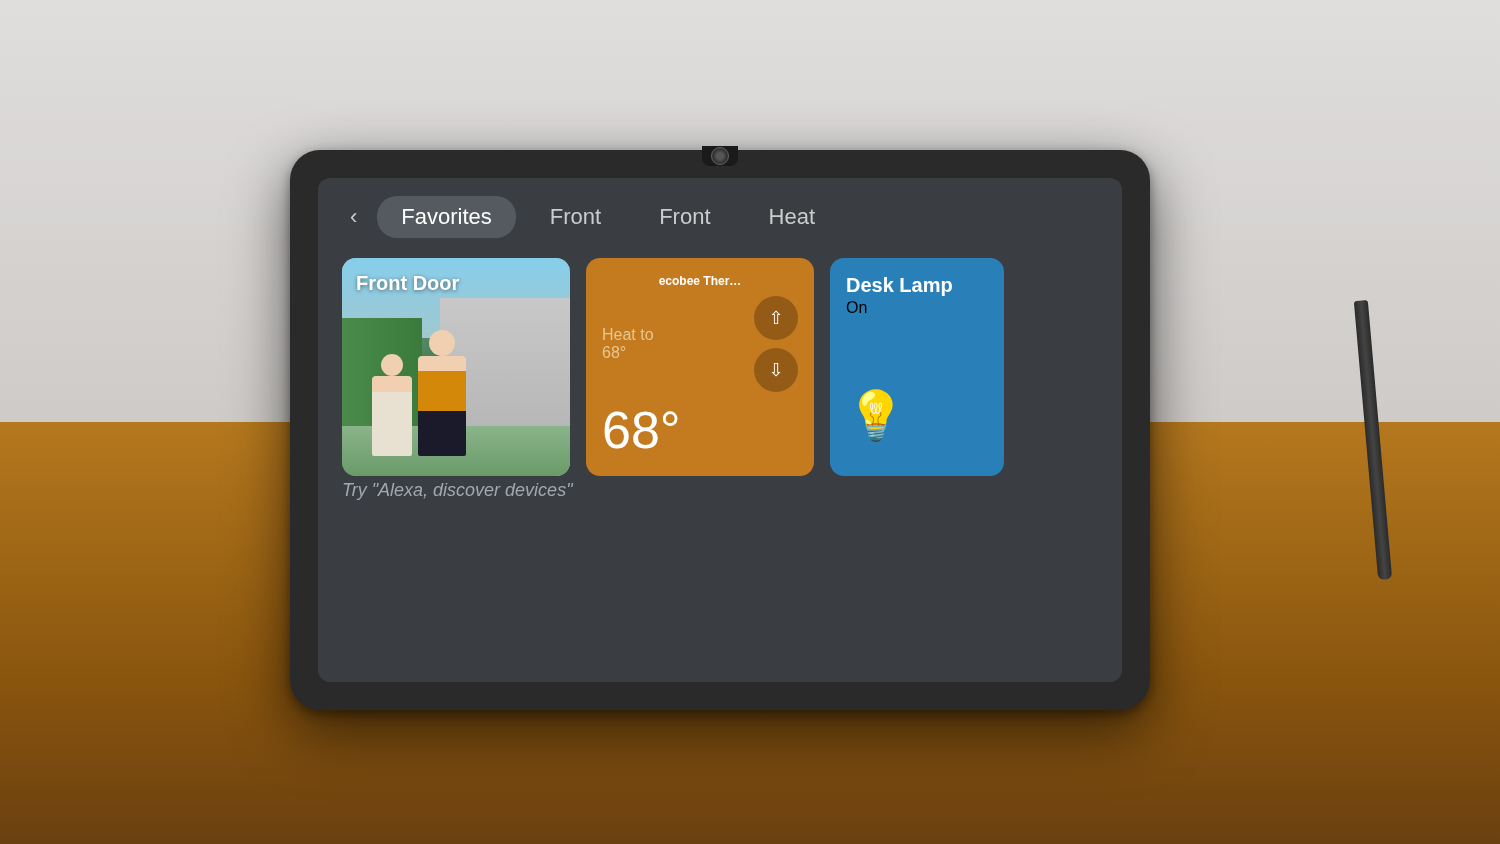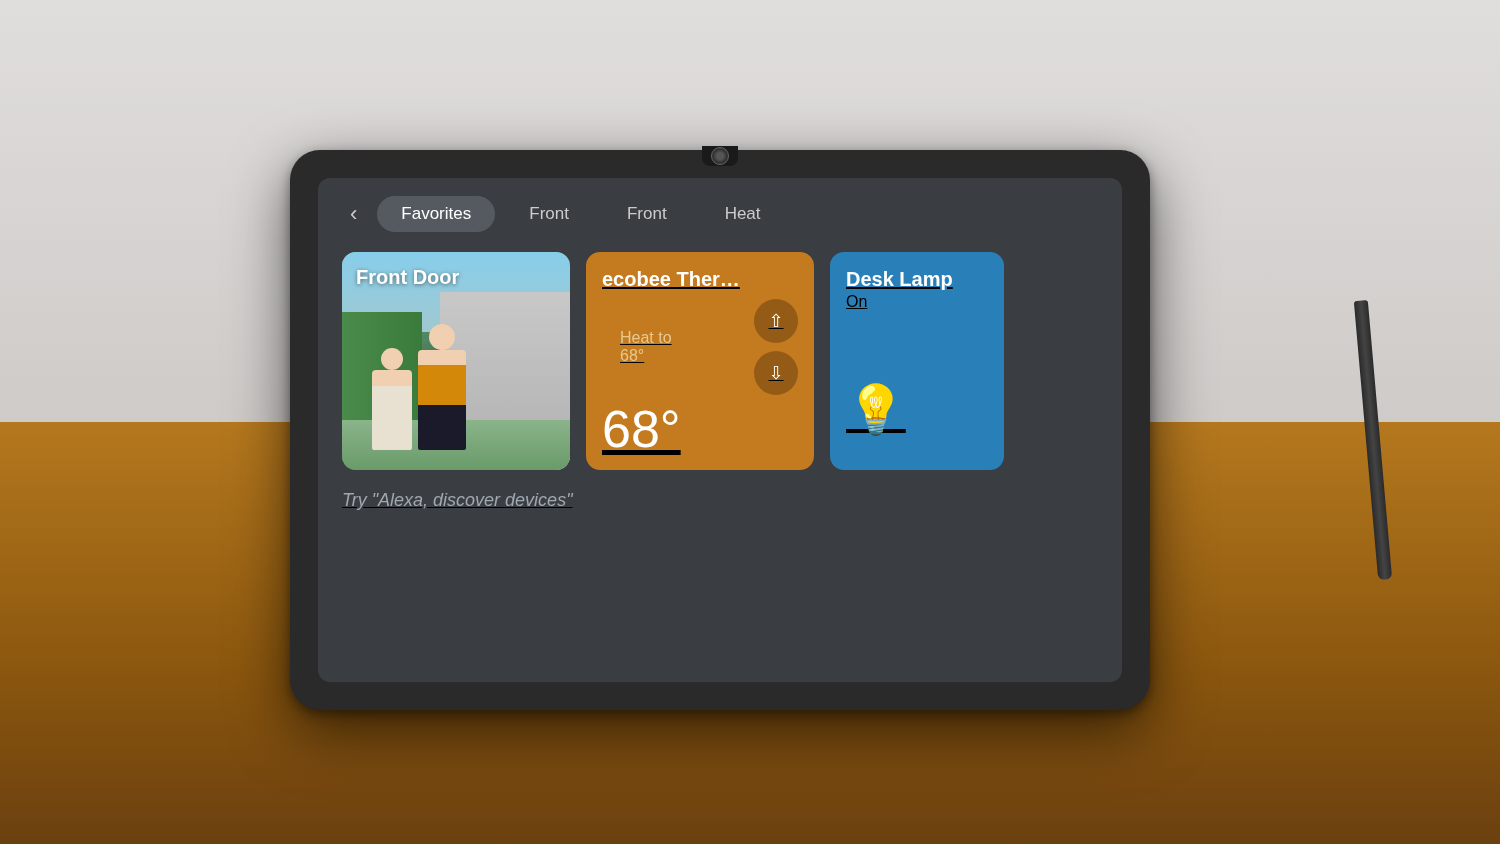--- a/index.html
+++ b/index.html
@@ -109,40 +109,38 @@
     }
 
     .nav-tabs {
       display: flex;
       gap: 10px;
     }
 
     .nav-tab {
       padding: 8px 24px;
       border-radius: 20px;
-      font-size: 17px;
+      font-size: 22px;
       cursor: pointer;
       color: #ccc;
       background: transparent;
     }
 
     .nav-tab.active {
       background: #555a60;
       color: #fff;
       font-weight: 500;
     }
 
     
     .content {
       flex: 1;
       padding: 8px 24px 16px;
       display: flex;
       flex-direction: column;
-      gap: 16px;
-      text-decoration: underline;
     }
 
     .cards-row {
       display: flex;
       gap: 16px;
     }
 
     
     .card-door {
       width: 228px;
@@ -182,34 +180,34 @@
       padding: 16px;
       flex-shrink: 0;
       display: flex;
       flex-direction: column;
       gap: 4px;
       position: relative;
     }
 
     .card-thermo .device-name {
       color: #fff;
-      font-size: 20px;
+      font-size: 12px;
       font-weight: 600;
+      text-align: center;
     }
 
     .thermo-control {
       display: flex;
       align-items: center;
       gap: 8px;
       margin-top: 4px;
     }
 
     .thermo-text {
       flex: 1;
-      margin-left: 18px;
     }
 
     .thermo-label {
       color: #e8c890;
       font-size: 16px;
     }
 
     .thermo-temp-small {
       color: #e8c890;
       font-size: 16px;

